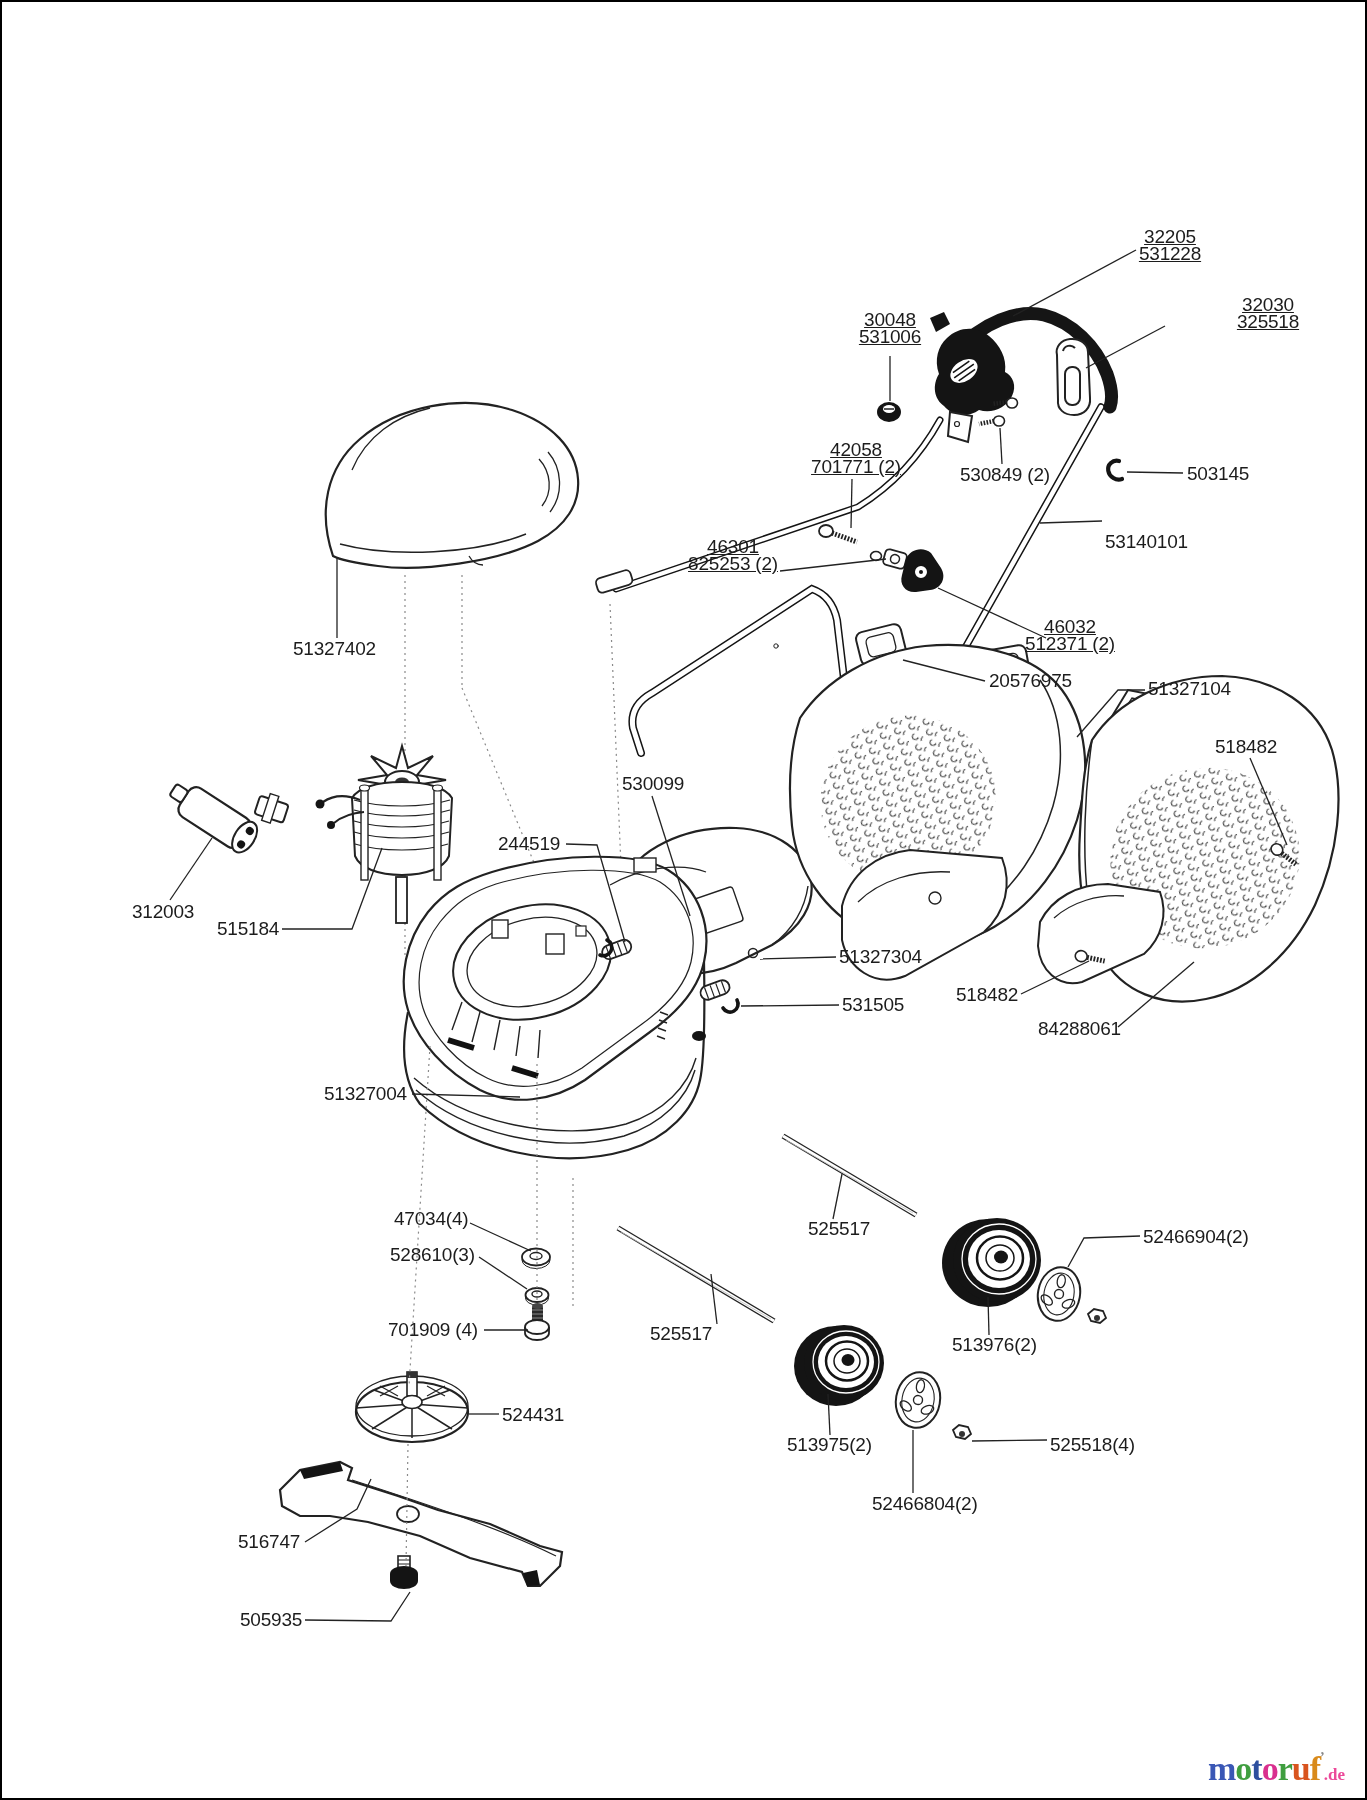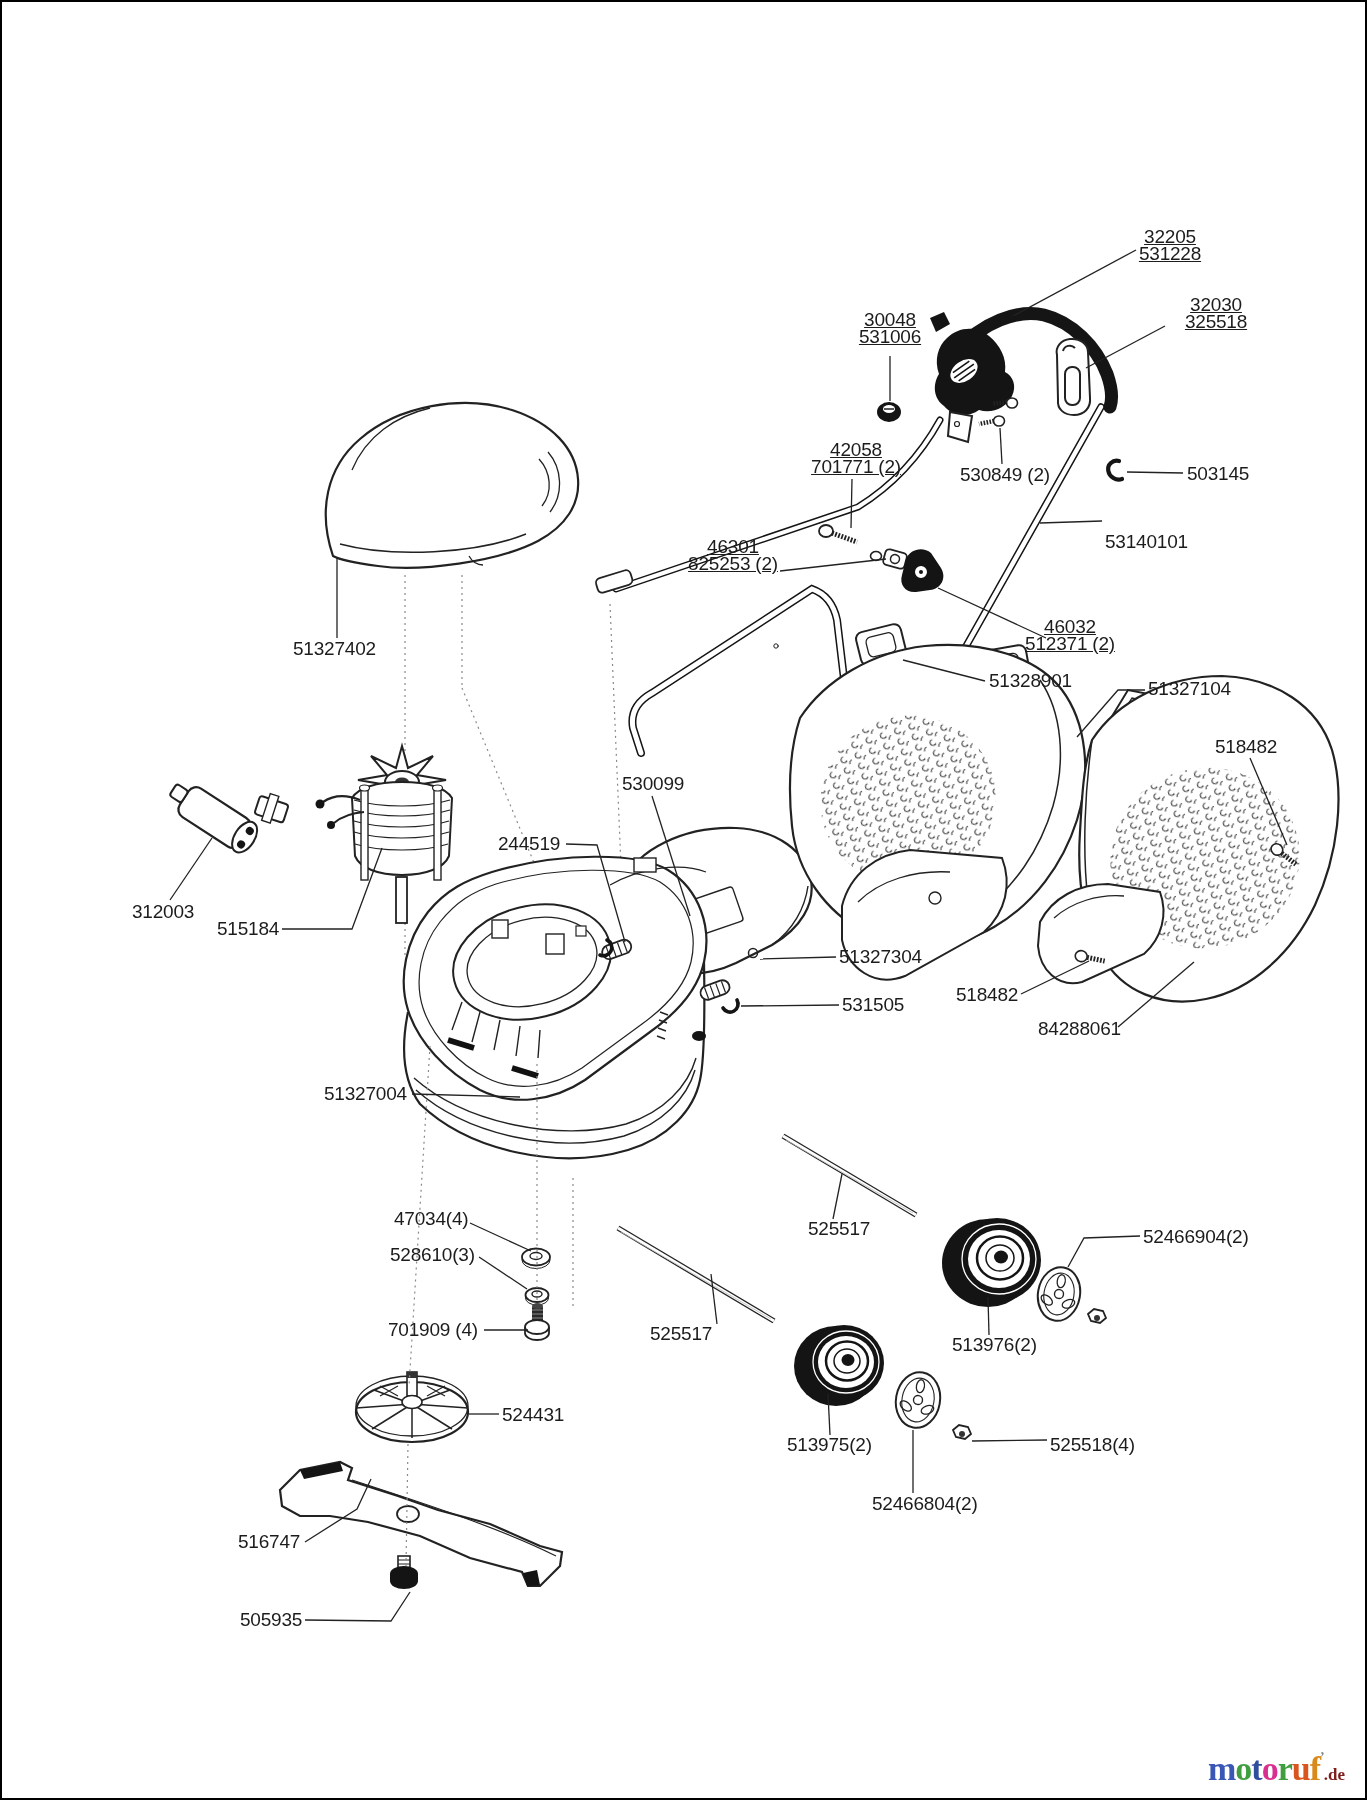--- a/index.html
+++ b/index.html
@@ -13,21 +13,21 @@
     position:absolute;font-size:19px;line-height:17px;color:#1c1c1c;
     white-space:pre-line;letter-spacing:-0.2px;
   }
   .plabel.center{transform:translateX(-50%);text-align:center;text-decoration:underline;}
   .logo{
     position:absolute;left:1208px;top:1750px;width:155px;
     font-family:"Liberation Serif",serif;font-weight:700;font-size:34px;
     letter-spacing:-1px;white-space:nowrap;
   }
   .logo .mark{font-size:14px;color:#888;vertical-align:top;}
-  .logo .tld{font-size:17px;color:#7f1d1d;letter-spacing:0;}
+  .logo .tld{font-size:17px;color:#ec4899;letter-spacing:0;}
 </style>
 </head>
 <body>
 
 <svg class="diagram" width="1367" height="1800" viewBox="0 0 1367 1800">
   <defs>
     <pattern id="perf" width="15" height="11" patternUnits="userSpaceOnUse">
       <path d="M4.5,2 a3,3 0 1 0 2.6,4.6" fill="none" stroke="#3a3a3a" stroke-width="1.1"></path>
       <path d="M12,7.5 a3,3 0 1 0 2.6,4.6" fill="none" stroke="#3a3a3a" stroke-width="1.1"></path>
     </pattern>
@@ -374,32 +374,32 @@
     <path d="M1047,1440 L972,1441"></path>
     <path d="M305,1542 L357,1509 L371,1479"></path>
     <path d="M305,1620 L391,1621 L410,1592"></path>
   </g>
 </svg>
 
 <div class="plabel center" style="left:1170px;top:228px">32205
 531228</div>
 <div class="plabel center" style="left:890px;top:311px">30048
 531006</div>
-<div class="plabel center" style="left:1216px;top:296px">32030
+<div class="plabel center" style="left:1268px;top:296px">32030
 325518</div>
 <div class="plabel center" style="left:856px;top:441px">42058
 701771 (2)</div>
 <div class="plabel" style="left:960px;top:466px">530849 (2)</div>
 <div class="plabel" style="left:1187px;top:465px">503145</div>
 <div class="plabel" style="left:1105px;top:533px">53140101</div>
 <div class="plabel center" style="left:733px;top:538px">46301
 825253 (2)</div>
 <div class="plabel center" style="left:1070px;top:618px">46032
 512371 (2)</div>
-<div class="plabel" style="left:989px;top:672px">51328901</div>
+<div class="plabel" style="left:989px;top:672px">20576975</div>
 <div class="plabel" style="left:1148px;top:680px">51327104</div>
 <div class="plabel" style="left:1215px;top:738px">518482</div>
 <div class="plabel" style="left:293px;top:640px">51327402</div>
 <div class="plabel" style="left:622px;top:775px">530099</div>
 <div class="plabel" style="left:498px;top:835px">244519</div>
 <div class="plabel" style="left:132px;top:903px">312003</div>
 <div class="plabel" style="left:217px;top:920px">515184</div>
 <div class="plabel" style="left:839px;top:948px">51327304</div>
 <div class="plabel" style="left:842px;top:996px">531505</div>
 <div class="plabel" style="left:956px;top:986px">518482</div>

